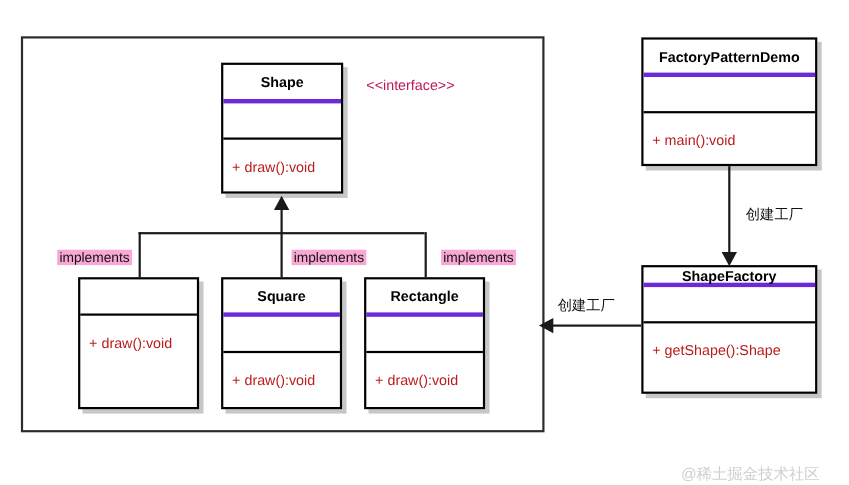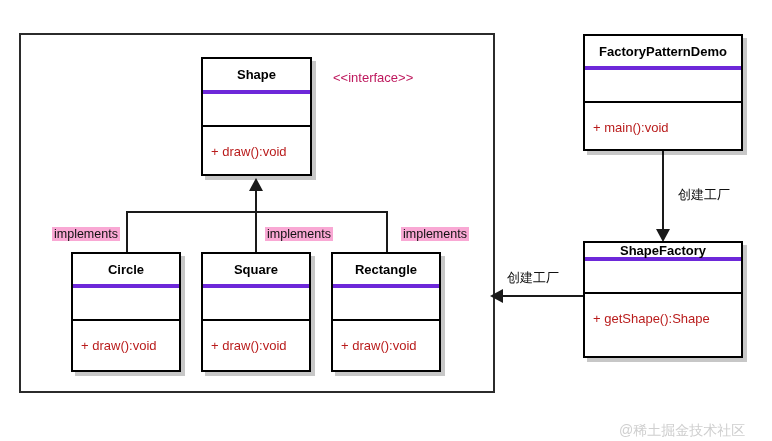--- a/index.html
+++ b/index.html
@@ -159,21 +159,20 @@
   <div class="line-h" style="left:126px; top:211px; width:260px;"></div>
 
   <div class="line-v" style="left:126px; top:211px; height:41px;"></div>
   <div class="line-v" style="left:386px; top:211px; height:41px;"></div>
 
   <div class="edge-label" style="left:52px; top:227px;">implements</div>
   <div class="edge-label" style="left:265px; top:227px;">implements</div>
   <div class="edge-label" style="left:401px; top:227px;">implements</div>
 
   <div class="uml-box" style="left:71px; top:252px; width:110px; height:120px;">
-    <div class="uml-title" style="height:34px;">Circle</div>
     <div class="uml-attrs" style="height:33px;"></div>
     <div class="uml-methods">+ draw():void</div>
   </div>
 
   <div class="uml-box" style="left:201px; top:252px; width:110px; height:120px;">
     <div class="uml-title" style="height:34px;">Square</div>
     <div class="uml-attrs" style="height:33px;"></div>
     <div class="uml-methods">+ draw():void</div>
   </div>
 

